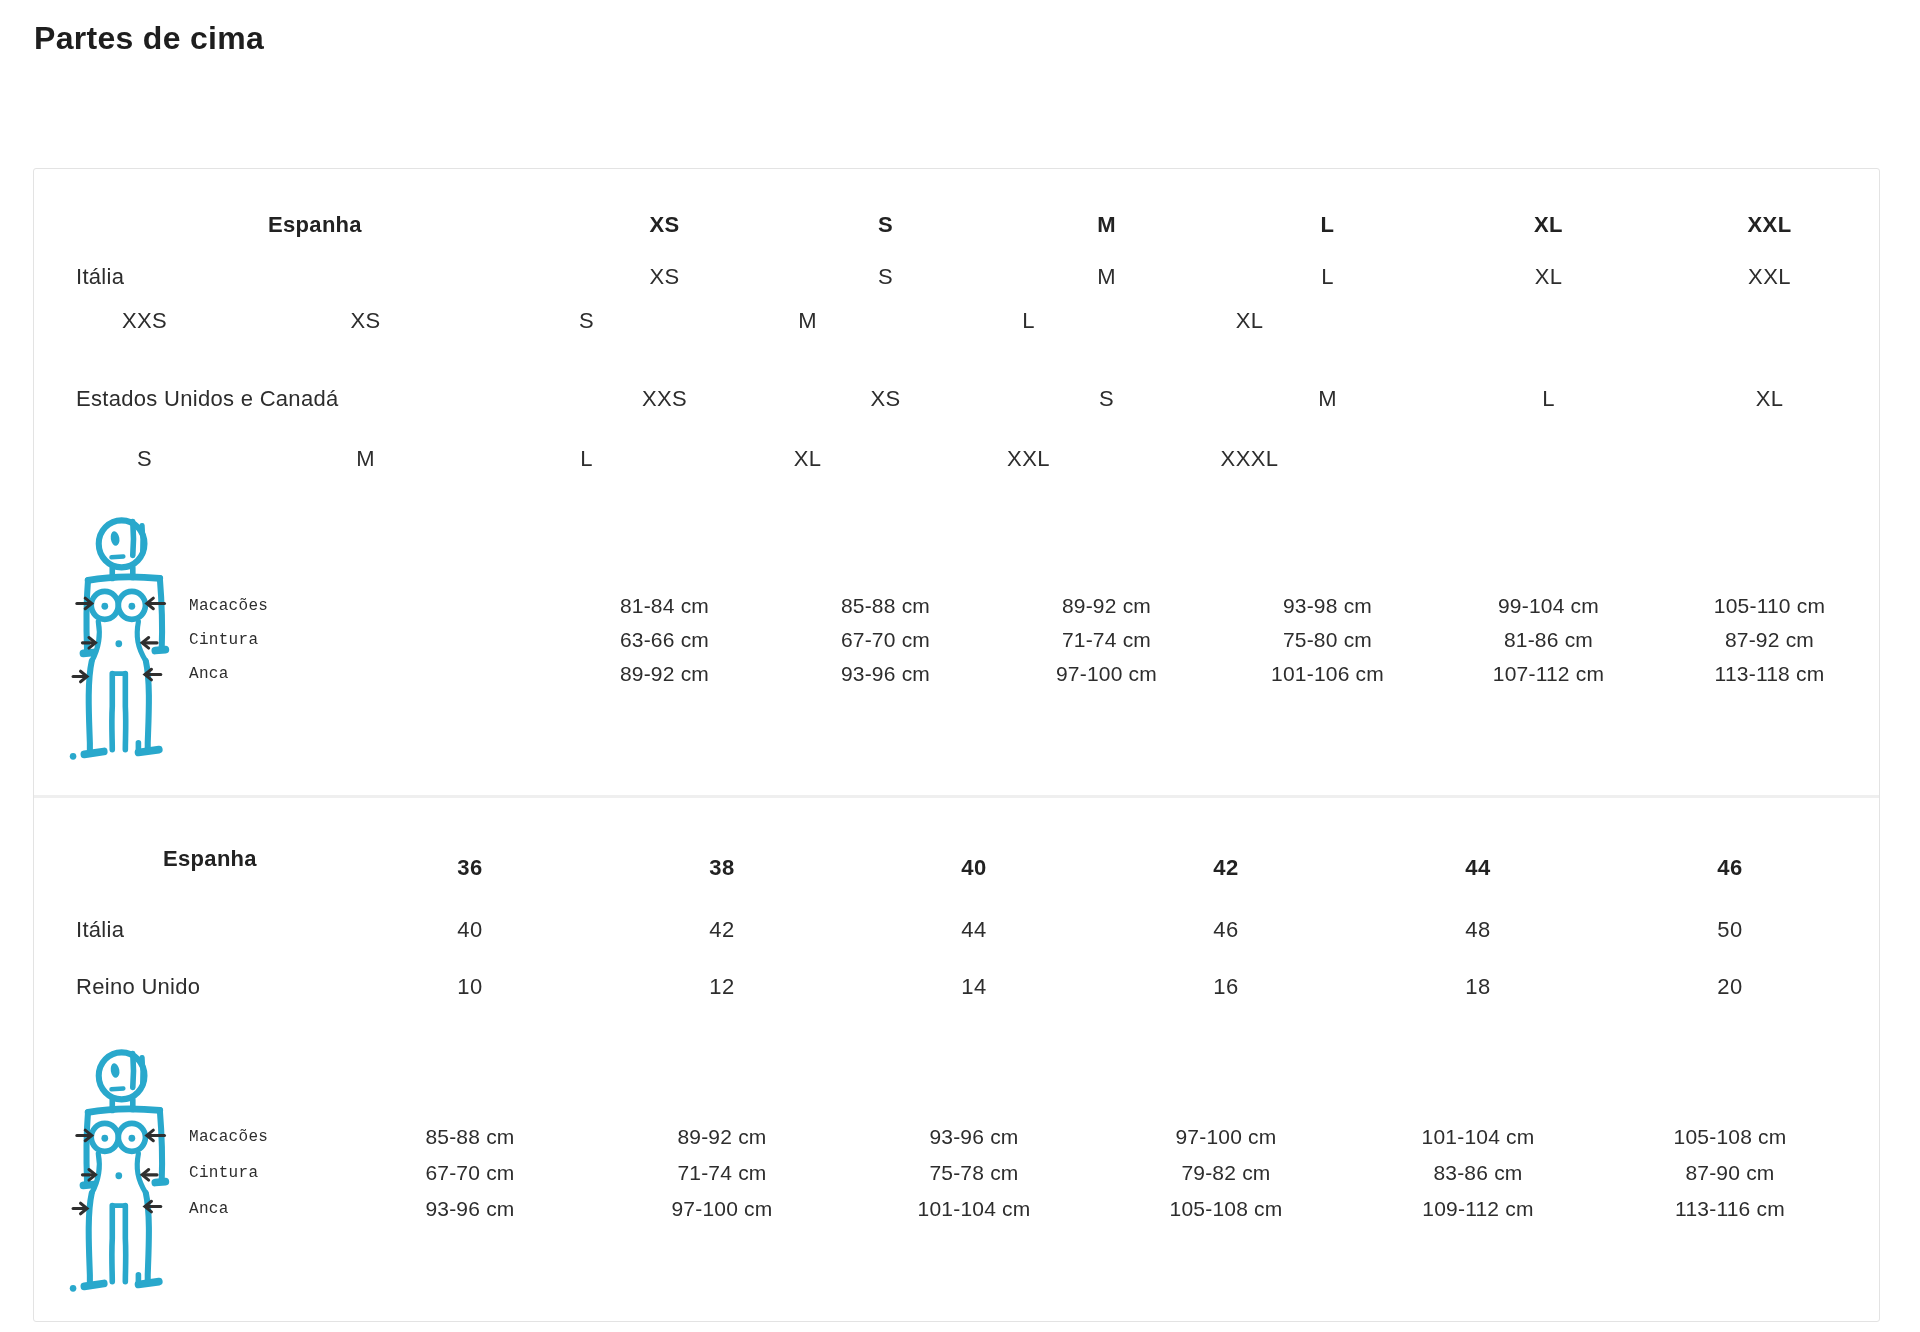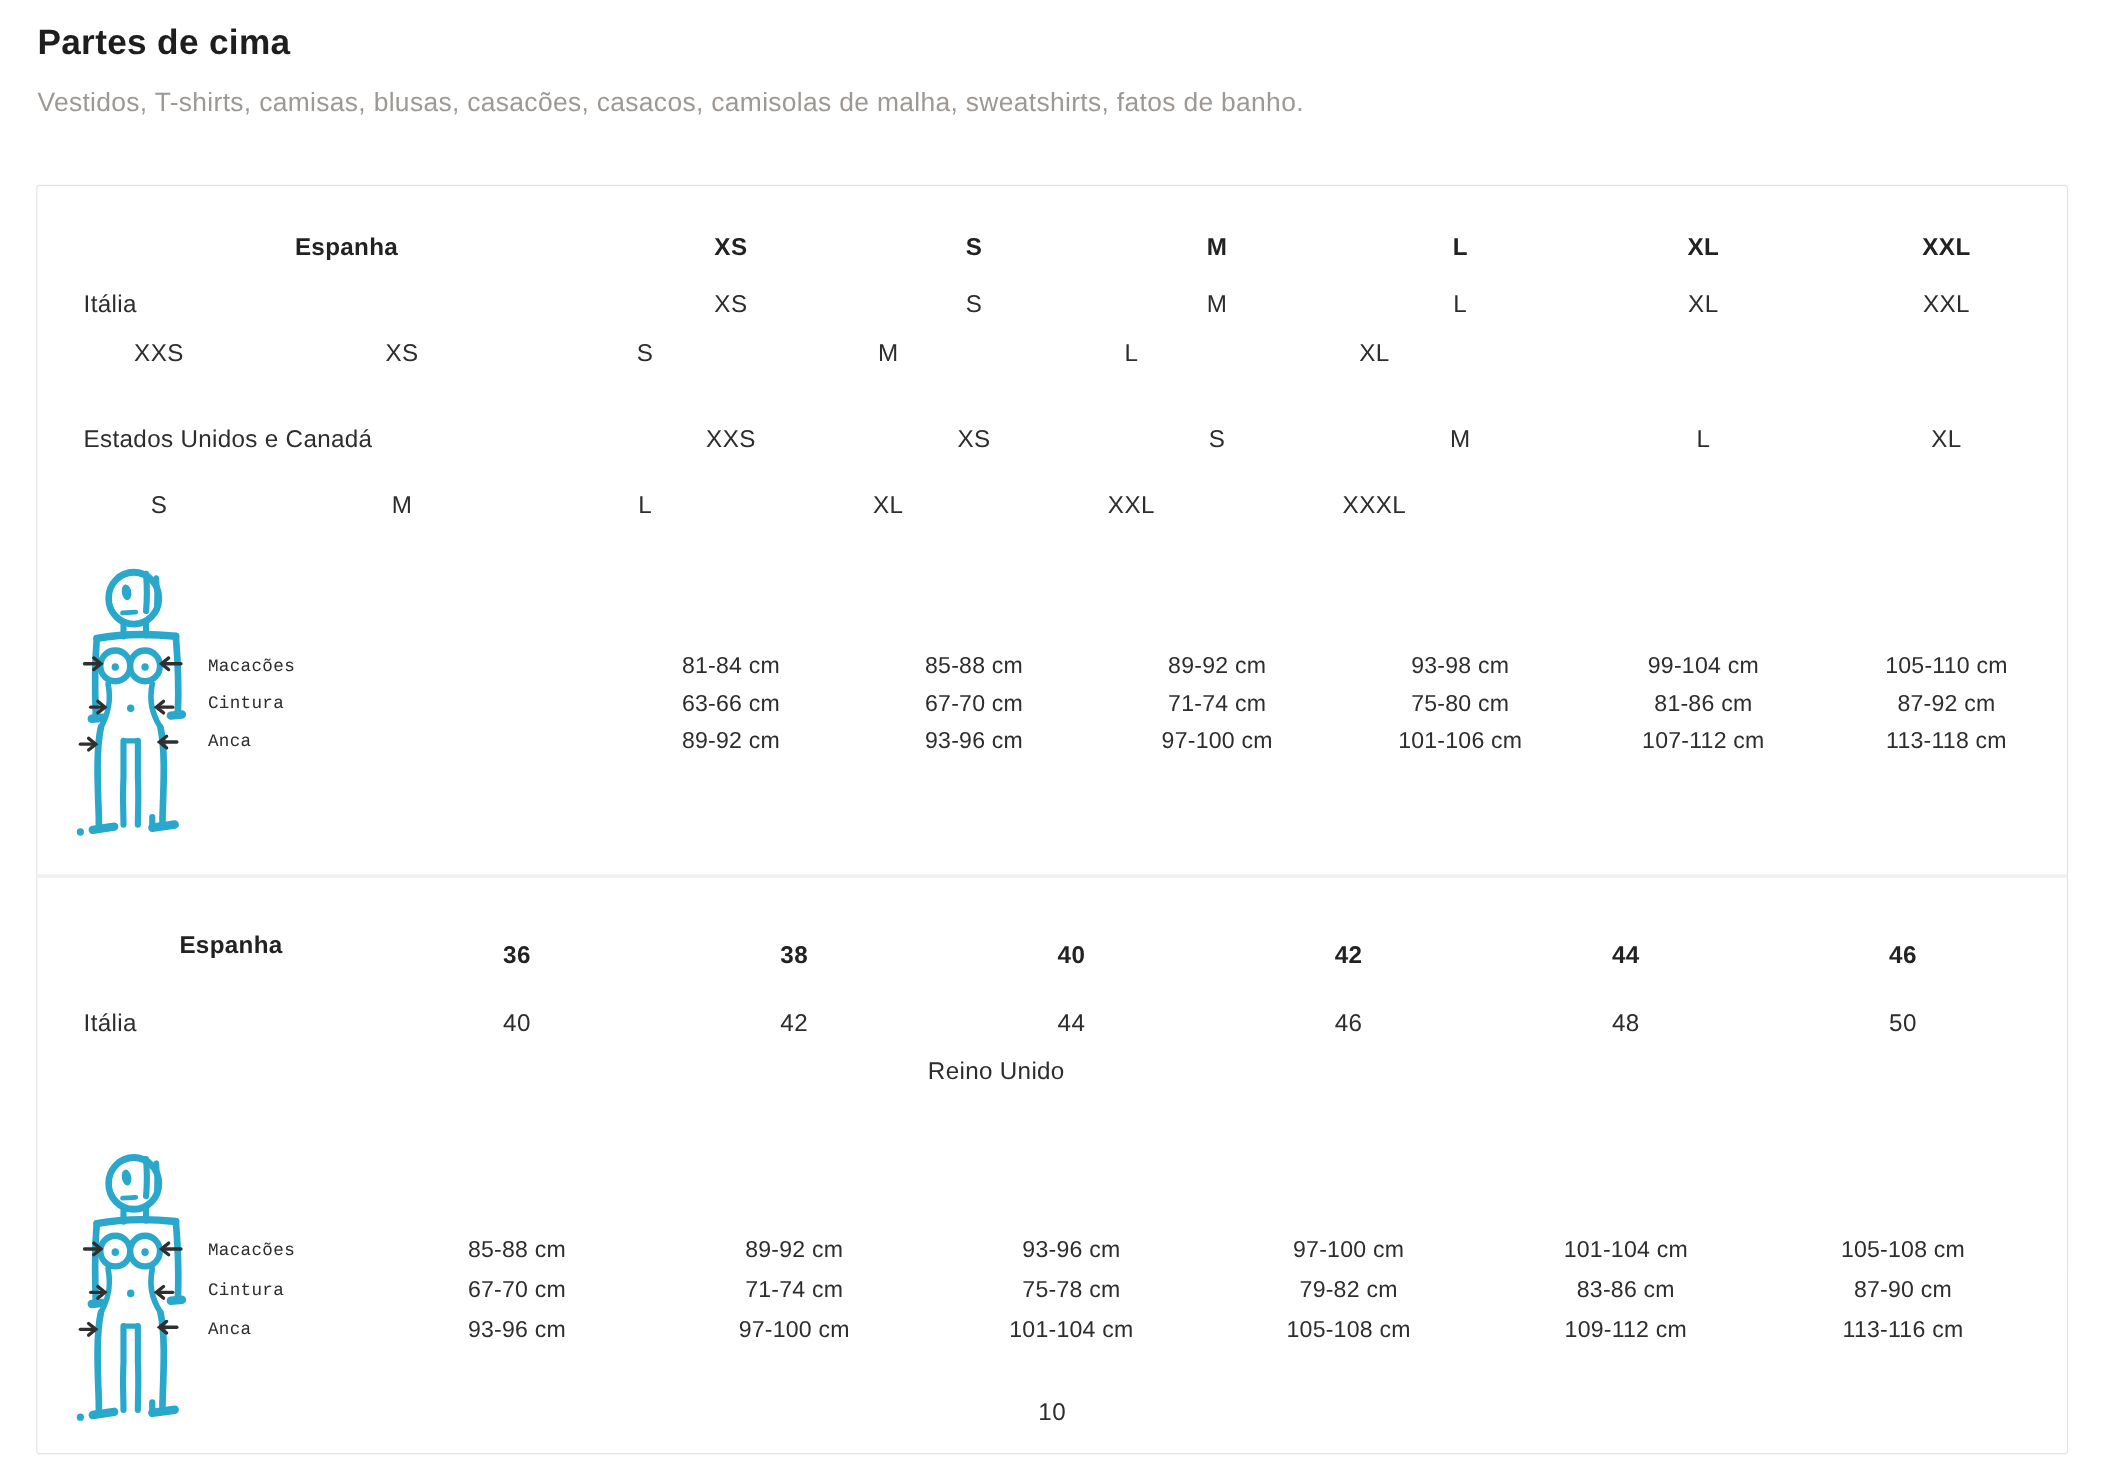--- a/index.html
+++ b/index.html
@@ -31,42 +31,41 @@
   .sec1 .rcell{flex:0 0 221px;width:221px;}
   .sec2 .rlabel{flex:0 0 310px;width:310px;}
   .sec2 .rcell{flex:0 0 252px;width:252px;}
 
   
   .s1-sizes .srow:nth-child(4){margin-top:18px;}
   .s1-sizes .srow:nth-child(5){margin-top:8px;}
   .s1-sizes .srow:nth-child(3) .rlabel{transform:translateY(11px);}
   .s1-sizes .srow:nth-child(3) .rcell{transform:translateY(-8px);}
   .s2-sizes .srow:nth-child(2){margin-top:14px;}
-  .s2-sizes .srow:nth-child(3){margin-top:5px;flex-direction:column;}
+  .s2-sizes .srow:nth-child(3){margin-top:5px;}
   .s2-sizes .srow:nth-child(1) .rlabel{transform:translateY(-5px);}
   .s2-sizes .srow:nth-child(1) .rcell{transform:translateY(4px);}
 
   .measures .mrow .rlabel{padding-left:155px;font-size:16px;font-family:Liberation Mono, monospace;}
   .measures .mrow .rcell{font-size:21px;letter-spacing:.2px;}
   .s1-measures{margin-top:104px;}
   .s1-measures .mrow{height:34px;}
   .s2-measures{margin-top:106px;}
   .s2-measures .mrow{height:36px;}
 
   .figure{position:absolute;width:140px;height:250px;}
   .fig1{left:26px;top:345px;}
   .fig2{left:26px;top:248px;}
 </style>
 </head>
 <body>
 
 <div class="page">
 
   <h1 class="page-title">Partes de cima</h1>
-  <p class="page-subtitle">Vestidos, T-shirts, camisas, blusas, casacões, casacos, camisolas de malha, sweatshirts, fatos de banho.</p>
 
   <div class="panel">
 
     <section class="sec sec1">
       <div class="sizes s1-sizes">
           <div class="srow">
             <div class="rlabel bold">Espanha</div>
             <div class="rcell bold">XS</div>
             <div class="rcell bold">S</div>
             <div class="rcell bold">M</div>

